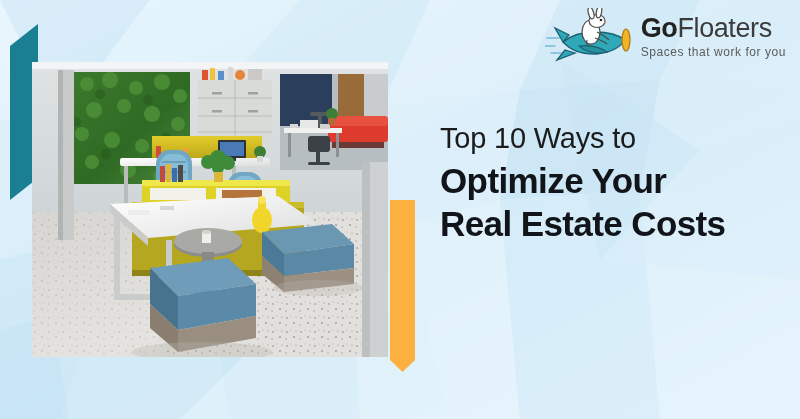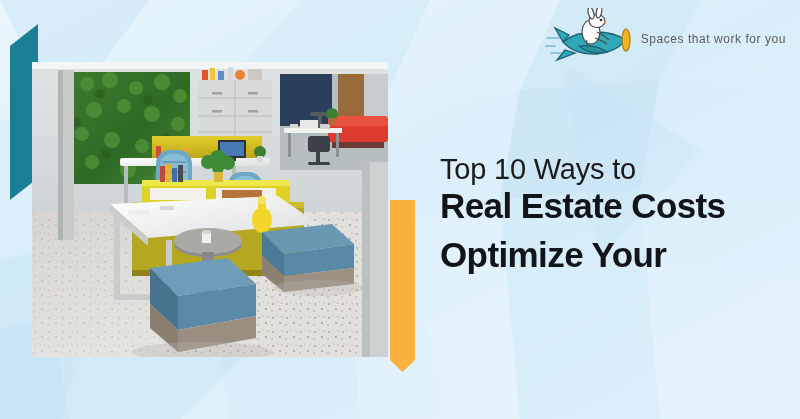--- a/index.html
+++ b/index.html
@@ -100,21 +100,21 @@
     color: #5b5b5b;
     white-space: nowrap;
     margin-top: 3px;
     font-weight: 400;
   }
 
   
   .headline {
     position: absolute;
     left: 440px;
-    top: 153px;
+    top: 122px;
     width: 350px;
   }
   .hl-kicker {
     font-size: 29px;
     font-weight: 400;
     color: #1b1b1b;
     letter-spacing: -0.2px;
     line-height: 1.12;
     white-space: nowrap;
   }
@@ -435,23 +435,24 @@
 
       <circle cx="56" cy="12" r="1.3" fill="#2b2b2b"></circle>
       <circle cx="60" cy="14.5" r="1.1" fill="#e0826a"></circle>
 
       <path d="M52 24 Q60 28 64 32" stroke="#4a4a4a" stroke-width="1.2" fill="none"></path>
       <path d="M50 30 Q58 33 62 36" stroke="#4a4a4a" stroke-width="1.2" fill="none"></path>
 
       <path d="M42 32 Q40 38 46 38" stroke="#4a4a4a" stroke-width="1.2" fill="none"></path>
     </svg>
     <div class="logo-words">
+      <div class="logo-name"><b>Go</b><span>Floaters</span></div>
       <div class="logo-tagline">Spaces that work for you</div>
     </div>
   </div>
 
   <div class="headline">
     <div class="hl-kicker">Top 10 Ways to</div>
+    <div class="hl-main">Optimize Your</div>
     <div class="hl-main second">Real Estate Costs</div>
-    <div class="hl-main">Optimize Your</div>
   </div>
 
 </div>
 
 </body></html>

